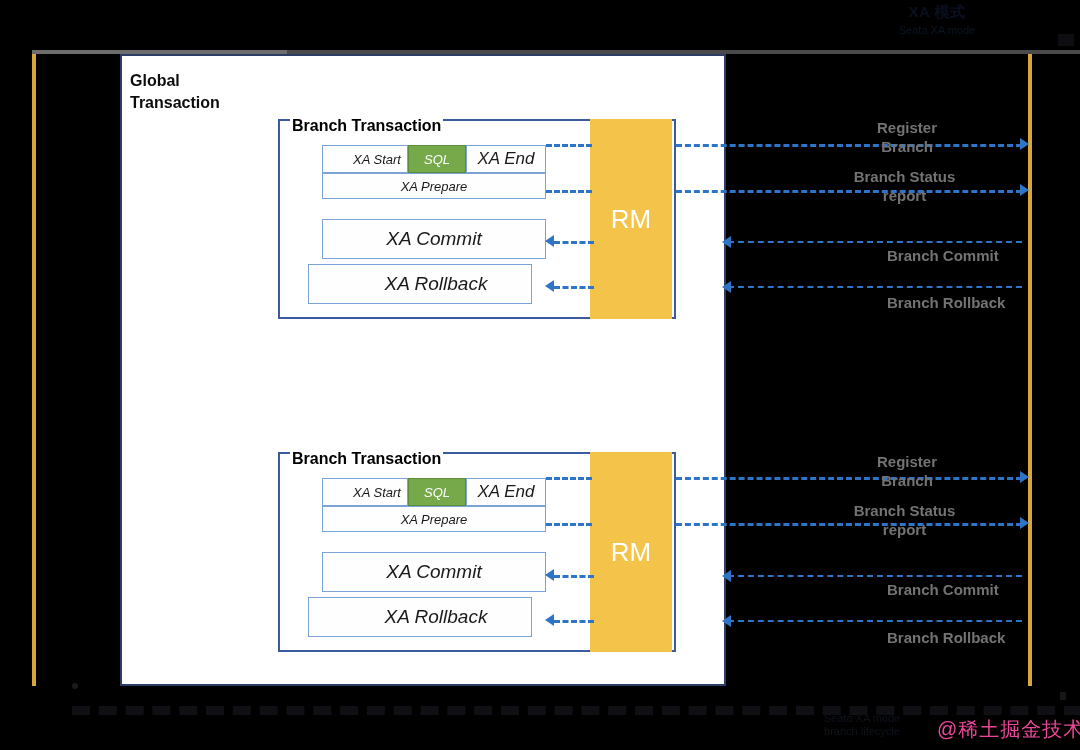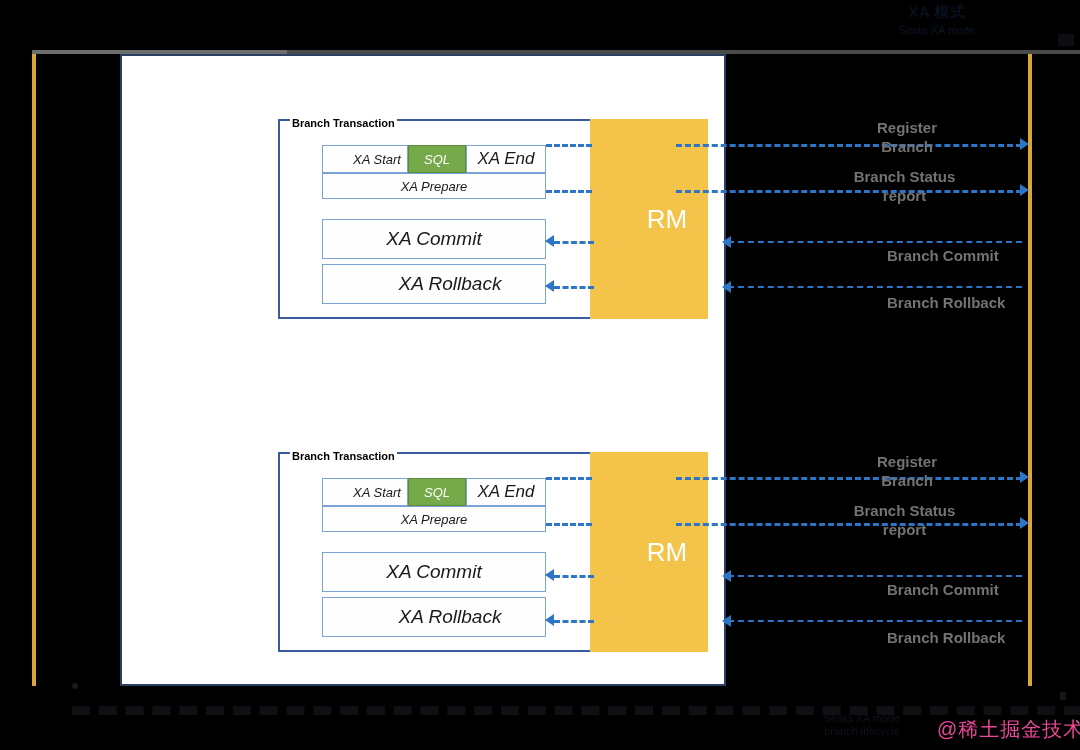--- a/index.html
+++ b/index.html
@@ -63,44 +63,43 @@
   
   .branch{
     position:absolute;background:#ffffff;border:2px solid #3a5ba0;
     box-sizing:border-box;
   }
   #branch1{left:246px;top:119px;width:398px;height:200px;}
   #branch2{left:246px;top:452px;width:398px;height:200px;}
 
   .branch-title{
     position:absolute;left:10px;top:-4px;
-    color:#000;font-size:11px;font-weight:700;background:#fff;
+    color:#000;font-size:16px;font-weight:700;background:#fff;
     padding:0 2px;white-space:nowrap;
   }
 
   
   .xabox{
     position:absolute;background:#fefefe;border:1px solid #7ba3d6;
     box-sizing:border-box;display:flex;align-items:center;
     justify-content:center;font-style:italic;color:#1a1a1a;
   }
   .xa-start{left:42px;width:86px;height:28px;font-size:13px;padding-left:24px;}
   .xa-sql{width:58px;height:28px;background:#76A94A;border:1px solid #5f8c3b;
           color:#ffffff;font-size:13px;}
   .xa-end{width:80px;height:28px;font-size:17px;}
   .xa-prepare{left:42px;width:224px;height:26px;font-size:13px;}
   .xa-commit{left:42px;width:224px;height:40px;font-size:19px;}
-  .xa-rollback{left:42px;width:224px;height:40px;font-size:19px;padding-left:32px;}
+  .xa-rollback{left:28px;width:224px;height:40px;font-size:19px;padding-left:32px;}
 
   
   .rm{
     position:absolute;background:#F3C34A;color:#ffffff;
     display:flex;align-items:center;justify-content:center;
     font-size:26px;
-    padding-left:36px;
   }
   #rm1{left:558px;top:119px;width:82px;height:200px;}
   #rm2{left:558px;top:452px;width:82px;height:200px;}
 
   
   .dash{
     position:absolute;height:0;border-top:3px dashed #2E75C8;
   }
   .dash-thin{
     position:absolute;height:0;border-top:2px dashed #2E75C8;
@@ -157,20 +156,22 @@
 
   <div class="actor-accent" id="tm-accent"></div>
 
   <div class="actor-accent" id="tc-accent"></div>
   <div class="actor" id="tc">
     <span>TC</span>
   </div>
 
   <div id="global-panel"></div>
   <div id="global-label">
+    <div>Global</div>
+    <div>Transaction</div>
   </div>
 
   <div class="branch" id="branch1">
     <div class="branch-title">Branch Transaction</div>
 
     <div class="xabox xa-start" style="left:42px;top:24px;">
       <span>XA Start</span>
     </div>
     <div class="xabox xa-sql" style="position:absolute;left:128px;top:24px;">
       <span>SQL</span>

